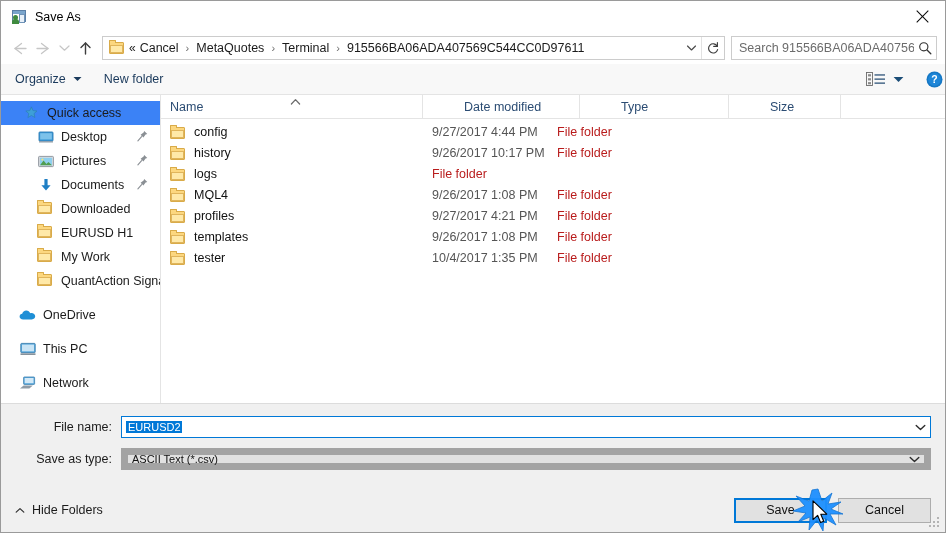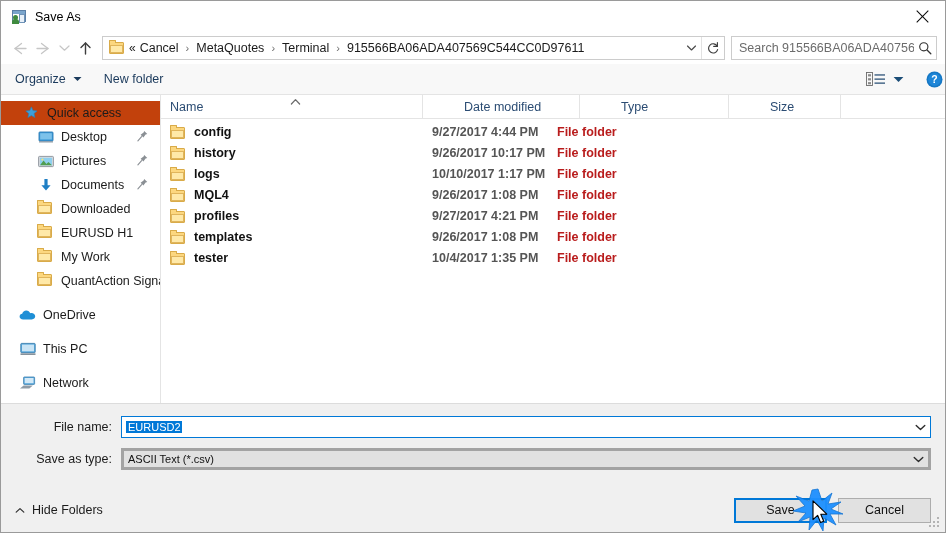--- a/index.html
+++ b/index.html
@@ -228,21 +228,21 @@
     display: flex;
     align-items: center;
     padding-left: 22px;
     box-sizing: border-box;
     font-size: 12.5px;
     color: #1b1b1b;
     white-space: nowrap;
     position: relative;
   }
   .side-row.selected {
-    background: #c2410c;
+    background: #3b82f6;
   }
   .side-row.indent { padding-left: 36px; }
   .side-row.group { margin-top: 10px; padding-left: 18px; }
   .side-ico {
     width: 17px; height: 16px;
     margin-right: 7px;
     flex: 0 0 auto;
     display: flex; align-items: center; justify-content: center;
     position: relative;
   }
@@ -290,21 +290,20 @@
   .col-size { width: 80px; flex: 0 0 80px; }
   .sort-caret {
     position: absolute;
     left: 128px;
     top: -5px;
   }
   .rows {
     flex: 1 1 auto;
     overflow: hidden;
     padding-top: 3px;
-    font-weight: bold;
   }
   .frow {
     height: 21px;
     display: flex;
     align-items: center;
     font-size: 12.5px;
   }
   .cell {
     height: 21px;
     line-height: 21px;
@@ -397,21 +396,21 @@
     display: flex;
     align-items: center;
     box-sizing: border-box;
   }
   .combo-filename {
     background: #ffffff;
     border: 1px solid #0078d7;
   }
   .combo-type {
     background: #e1e1e1;
-    border: 3px solid #a3a3a3;
+    border: 7px solid #a3a3a3;
   }
   .combo-val {
     flex: 1 1 auto;
     padding-left: 4px;
     font-size: 11px;
     color: #111;
     overflow: hidden;
     white-space: nowrap;
   }
   .sel-text {
@@ -812,21 +811,20 @@
           <div class="cell cell-name">
             <span class="fico">
                 <span class="folder">
                   <span class="back"></span>
                   <span class="tab"></span>
                   <span class="front"></span>
                 </span>
               </span>
             <span>logs</span>
           </div>
-          <div class="cell cell-date">10/10/2017 1:17 PM</div>
           <div class="cell cell-type">File folder</div>
           <div class="cell cell-size"></div>
         </div>
         <div class="frow">
           <div class="cell cell-name">
             <span class="fico">
                 <span class="folder">
                   <span class="back"></span>
                   <span class="tab"></span>
                   <span class="front"></span>

